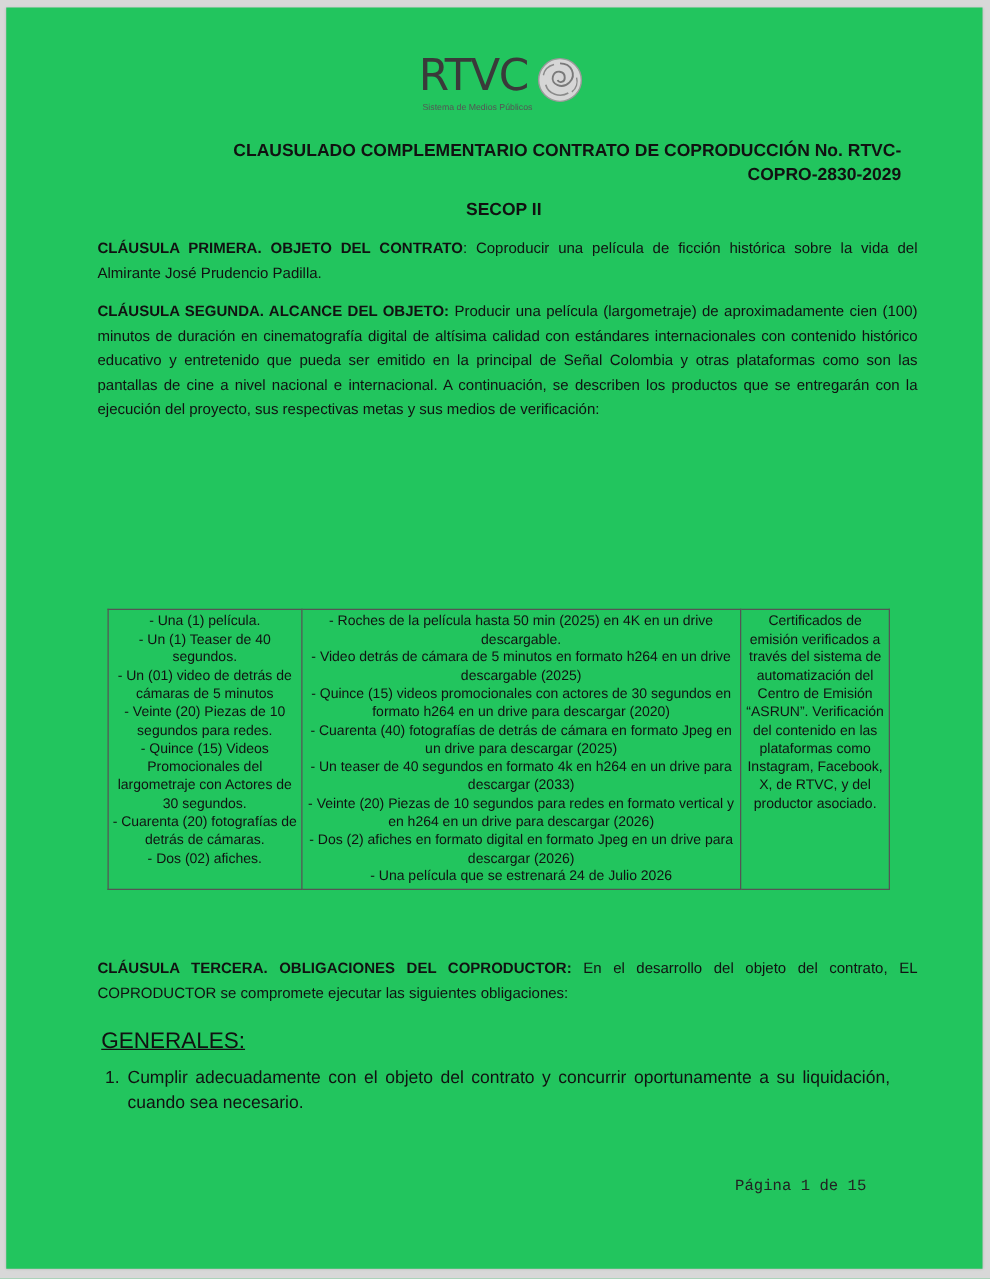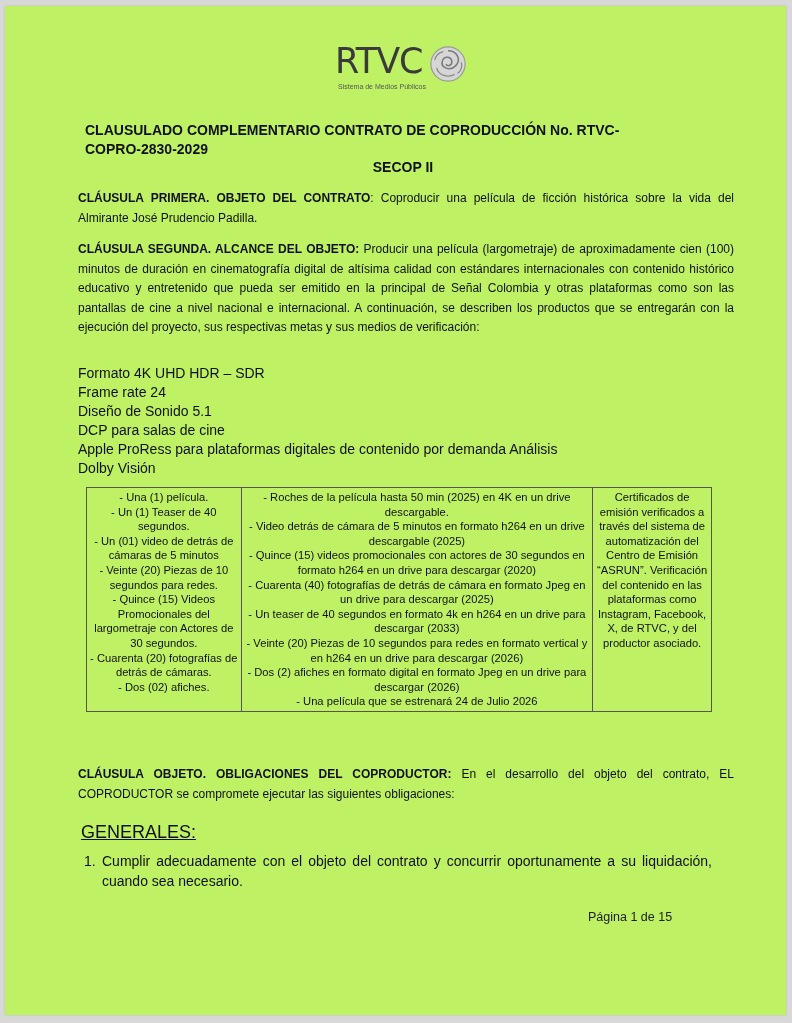--- a/index.html
+++ b/index.html
@@ -8,21 +8,21 @@
     background: #d8d8d8;
     position: relative;
     overflow: hidden;
     font-family: "Liberation Sans", sans-serif;
     color: #111;
   }
   .page {
     position: absolute;
     left: 5px; top: 6px;
     width: 781px; height: 1009px;
-    background: #bef264;
+    background: #22c55e;
     box-shadow: 0 0 2px rgba(0,0,0,0.15);
   }
   .logo {
     position: absolute;
     left: 330px; top: 36px;
     width: 140px; height: 54px;
   }
   .logo-text {
     position: absolute;
     left: 0; top: 0;
@@ -41,25 +41,24 @@
   }
   .logo-mark {
     position: absolute;
     left: 94px; top: 3px;
     width: 38px; height: 38px;
   }
   .title {
     position: absolute;
     left: 80px; width: 636px;
     top: 105px;
-    text-align: left;
+    text-align: right;
     font-weight: bold;
     font-size: 14px;
     line-height: 19px;
-    margin-top: 10px;
   }
   .secop {
     position: absolute;
     left: 80px; width: 636px;
     top: 153px;
     text-align: center;
     font-weight: bold;
     font-size: 14px;
   }
   .para {
@@ -116,22 +115,22 @@
     left: 6px; top: 0;
   }
   .ol .txt {
     margin-left: 24px;
     width: 610px;
     text-align: justify;
     text-align-last: left;
   }
   .footer {
     position: absolute;
-    left: 583px; top: 904px;
-    font-family: Liberation Sans, sans-serif;
+    left: 583px; top: 936px;
+    font-family: Liberation Mono, monospace;
     font-size: 12.5px;
     color: #222;
   }
 </style>
 </head>
 <body>
 
 <div class="page">
 
   <div class="logo">
@@ -154,28 +153,20 @@
   <div class="secop">SECOP II</div>
 
   <div class="para" style="top:183px;">
     <b>CLÁUSULA PRIMERA. OBJETO DEL CONTRATO</b><span>: Coproducir una película de ficción histórica sobre la vida del Almirante José Prudencio Padilla.</span>
   </div>
 
   <div class="para" style="top:234px;">
     <b>CLÁUSULA SEGUNDA. ALCANCE DEL OBJETO:</b><span> Producir una película (largometraje) de aproximadamente cien (100) minutos de duración en cinematografía digital de altísima calidad con estándares internacionales con contenido histórico educativo y entretenido que pueda ser emitido en la principal de Señal Colombia y otras plataformas como son las pantallas de cine a nivel nacional e internacional. A continuación, se describen los productos que se entregarán con la ejecución del proyecto, sus respectivas metas y sus medios de verificación:</span>
   </div>
 
-  <ul class="spec-list">
-    <li>Formato 4K UHD HDR – SDR</li>
-    <li>Frame rate 24</li>
-    <li>Diseño de Sonido 5.1</li>
-    <li>DCP para salas de cine</li>
-    <li>Apple ProRess para plataformas digitales de contenido por demanda Análisis</li>
-    <li>Dolby Visión</li>
-  </ul>
 
   <table class="deliverables">
     <tbody>
         <tr>
       <td class="c1">
         <span class="cell-line">- Una (1) película.</span>
         <span class="cell-line">- Un (1) Teaser de 40 segundos.</span>
         <span class="cell-line">- Un (01) video de detrás de cámaras de 5 minutos</span>
         <span class="cell-line">- Veinte (20) Piezas de 10 segundos para redes.</span>
         <span class="cell-line">- Quince (15) Videos Promocionales del largometraje con Actores de 30 segundos.</span>
@@ -193,21 +184,21 @@
         <span class="cell-line">- Una película que se estrenará 24 de Julio 2026</span>
       </td>
       <td class="c3">
         <span class="cell-line">Certificados de emisión verificados a través del sistema de automatización del Centro de Emisión “ASRUN”. Verificación del contenido en las plataformas como Instagram, Facebook, X, de RTVC, y del productor asociado.</span>
       </td>
     </tr>
   </tbody>
     </table>
 
   <div class="para" style="top:759px;">
-    <b>CLÁUSULA OBJETO. OBLIGACIONES DEL COPRODUCTOR:</b><span> En el desarrollo del objeto del contrato, EL COPRODUCTOR se compromete ejecutar las siguientes obligaciones:</span>
+    <b>CLÁUSULA TERCERA. OBLIGACIONES DEL COPRODUCTOR:</b><span> En el desarrollo del objeto del contrato, EL COPRODUCTOR se compromete ejecutar las siguientes obligaciones:</span>
   </div>
 
   <div class="generales">GENERALES:</div>
 
   <div class="ol">
     <span class="num">1.</span>
     <div class="txt">Cumplir adecuadamente con el objeto del contrato y concurrir oportunamente a su liquidación, cuando sea necesario.</div>
   </div>
 
   <div class="footer">Página 1 de 15</div>

